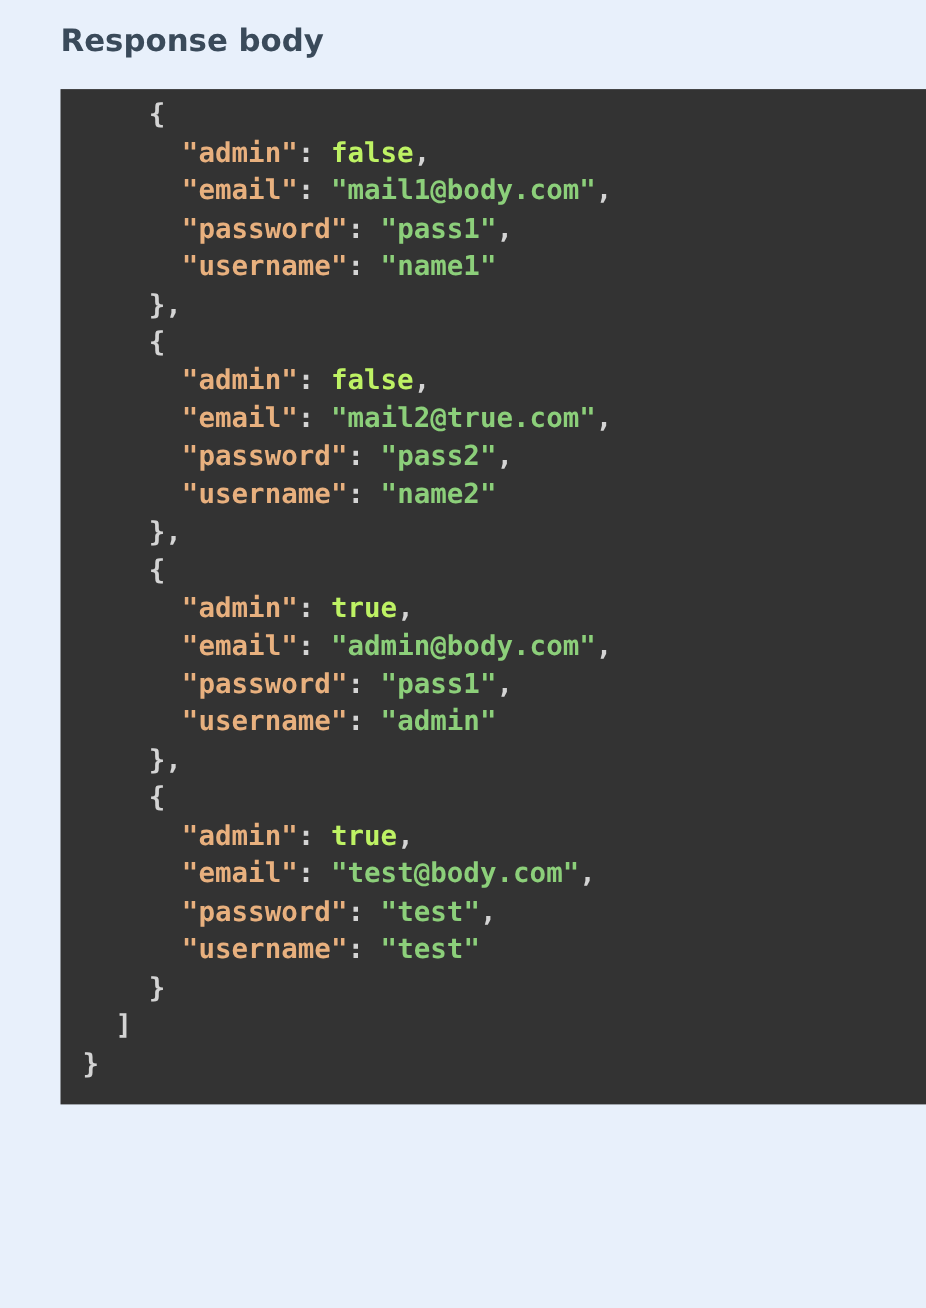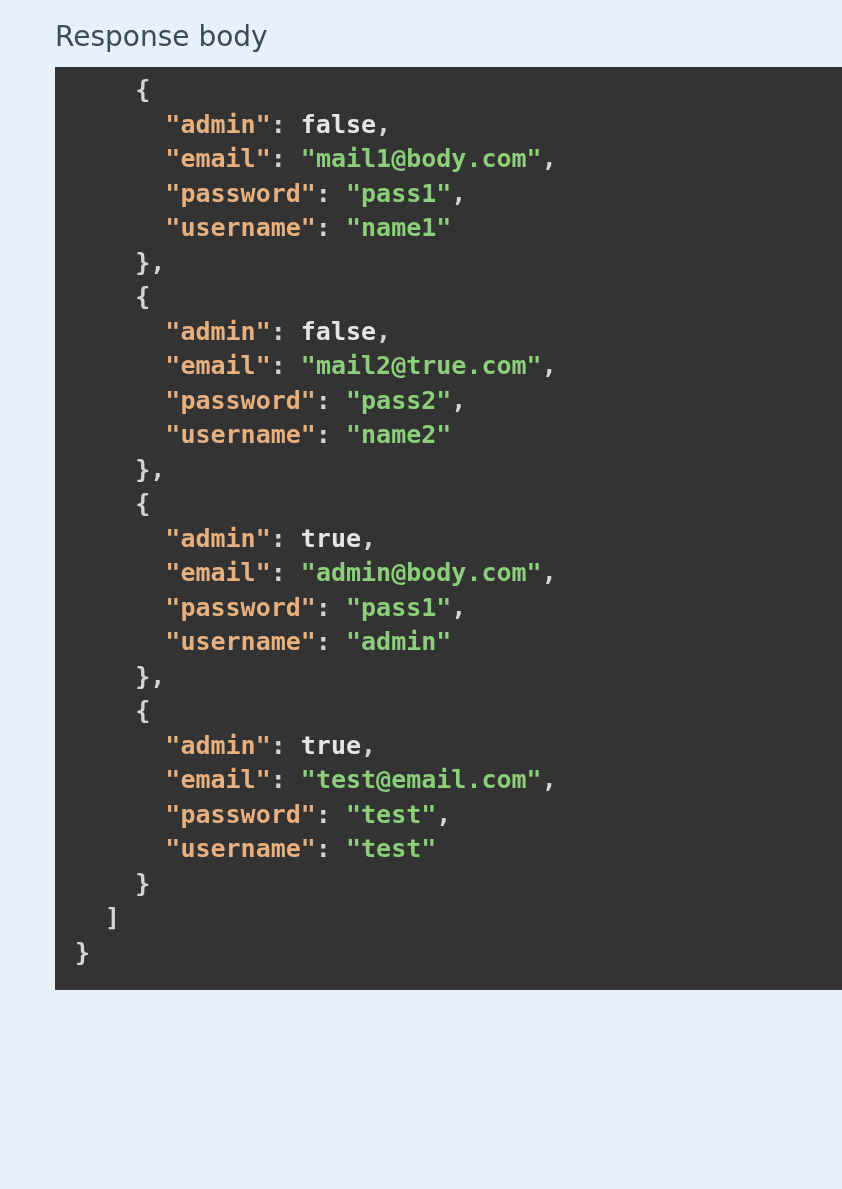--- a/index.html
+++ b/index.html
@@ -10,39 +10,39 @@
     body {
       background: #e8f0fb;
       font-family: "DejaVu Sans", "Liberation Sans", Arial, sans-serif;
       padding: 20px;
       width: 842px;
       height: 1189px;
     }
     .section-title {
       color: #3a4a5a;
       font-size: 28px;
-      font-weight: normal;
-      margin-bottom: 14px;
+      font-weight: bold;
+      margin-bottom: 28px;
       padding-left: 35px;
     }
     .code-block {
       background: #333333;
       padding: 6px 20px 20px 20px;
       font-family: "DejaVu Sans Mono", "Liberation Mono", Consolas, monospace;
       font-size: 25px;
       line-height: 1.38;
       font-weight: bold;
       white-space: pre;
       overflow: hidden;
       margin-left: 35px;
       width: 790px;
     }
     .tok-key { color: #e8b07e; }
     .tok-string { color: #8ccf7a; }
-    .tok-bool { color: #e5e5e5; }
+    .tok-bool { color: #bef264; }
     .tok-punc { color: #d4d4d4; }
   </style>
 </head>
 <body>
 
 <div class="section-title">Response body</div>
 
 <div class="code-block"><span class="tok-punc">    {</span>
 <span class="tok-punc">      </span><span class="tok-key">"<span>admin</span>"</span><span class="tok-punc">: </span><span class="tok-bool">false</span><span class="tok-punc">,</span>
 <span class="tok-punc">      </span><span class="tok-key">"<span>email</span>"</span><span class="tok-punc">: </span><span class="tok-string">"<span>mail1@body.com</span>"</span><span class="tok-punc">,</span>
@@ -56,18 +56,18 @@
 <span class="tok-punc">      </span><span class="tok-key">"<span>username</span>"</span><span class="tok-punc">: </span><span class="tok-string">"<span>name2</span>"</span>
 <span class="tok-punc">    },</span>
 <span class="tok-punc">    {</span>
 <span class="tok-punc">      </span><span class="tok-key">"<span>admin</span>"</span><span class="tok-punc">: </span><span class="tok-bool">true</span><span class="tok-punc">,</span>
 <span class="tok-punc">      </span><span class="tok-key">"<span>email</span>"</span><span class="tok-punc">: </span><span class="tok-string">"<span>admin@body.com</span>"</span><span class="tok-punc">,</span>
 <span class="tok-punc">      </span><span class="tok-key">"<span>password</span>"</span><span class="tok-punc">: </span><span class="tok-string">"<span>pass1</span>"</span><span class="tok-punc">,</span>
 <span class="tok-punc">      </span><span class="tok-key">"<span>username</span>"</span><span class="tok-punc">: </span><span class="tok-string">"<span>admin</span>"</span>
 <span class="tok-punc">    },</span>
 <span class="tok-punc">    {</span>
 <span class="tok-punc">      </span><span class="tok-key">"<span>admin</span>"</span><span class="tok-punc">: </span><span class="tok-bool">true</span><span class="tok-punc">,</span>
-<span class="tok-punc">      </span><span class="tok-key">"<span>email</span>"</span><span class="tok-punc">: </span><span class="tok-string">"<span>test@email.com</span>"</span><span class="tok-punc">,</span>
+<span class="tok-punc">      </span><span class="tok-key">"<span>email</span>"</span><span class="tok-punc">: </span><span class="tok-string">"<span>test@body.com</span>"</span><span class="tok-punc">,</span>
 <span class="tok-punc">      </span><span class="tok-key">"<span>password</span>"</span><span class="tok-punc">: </span><span class="tok-string">"<span>test</span>"</span><span class="tok-punc">,</span>
 <span class="tok-punc">      </span><span class="tok-key">"<span>username</span>"</span><span class="tok-punc">: </span><span class="tok-string">"<span>test</span>"</span>
 <span class="tok-punc">    }</span>
 <span class="tok-punc">  ]</span>
 <span class="tok-punc">}</span></div>
 
 </body></html>

